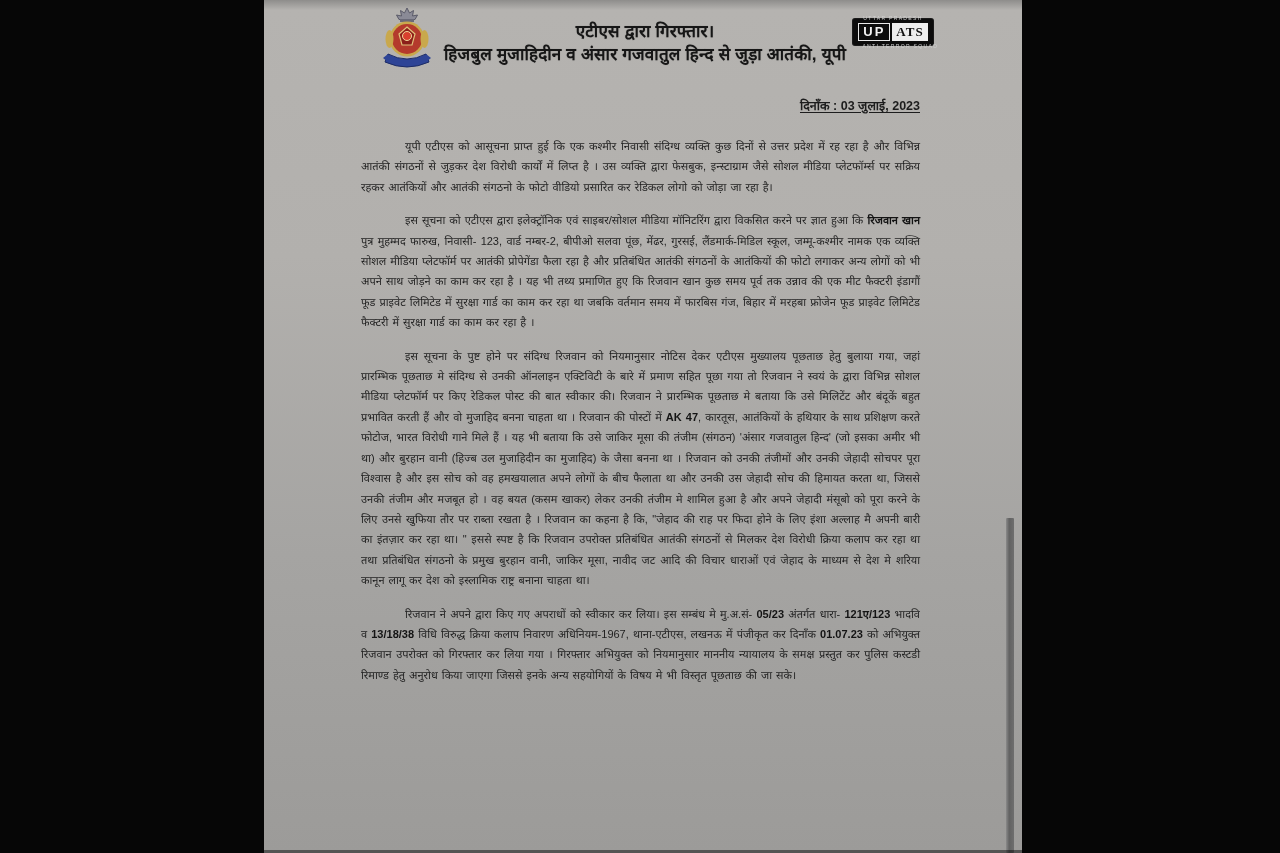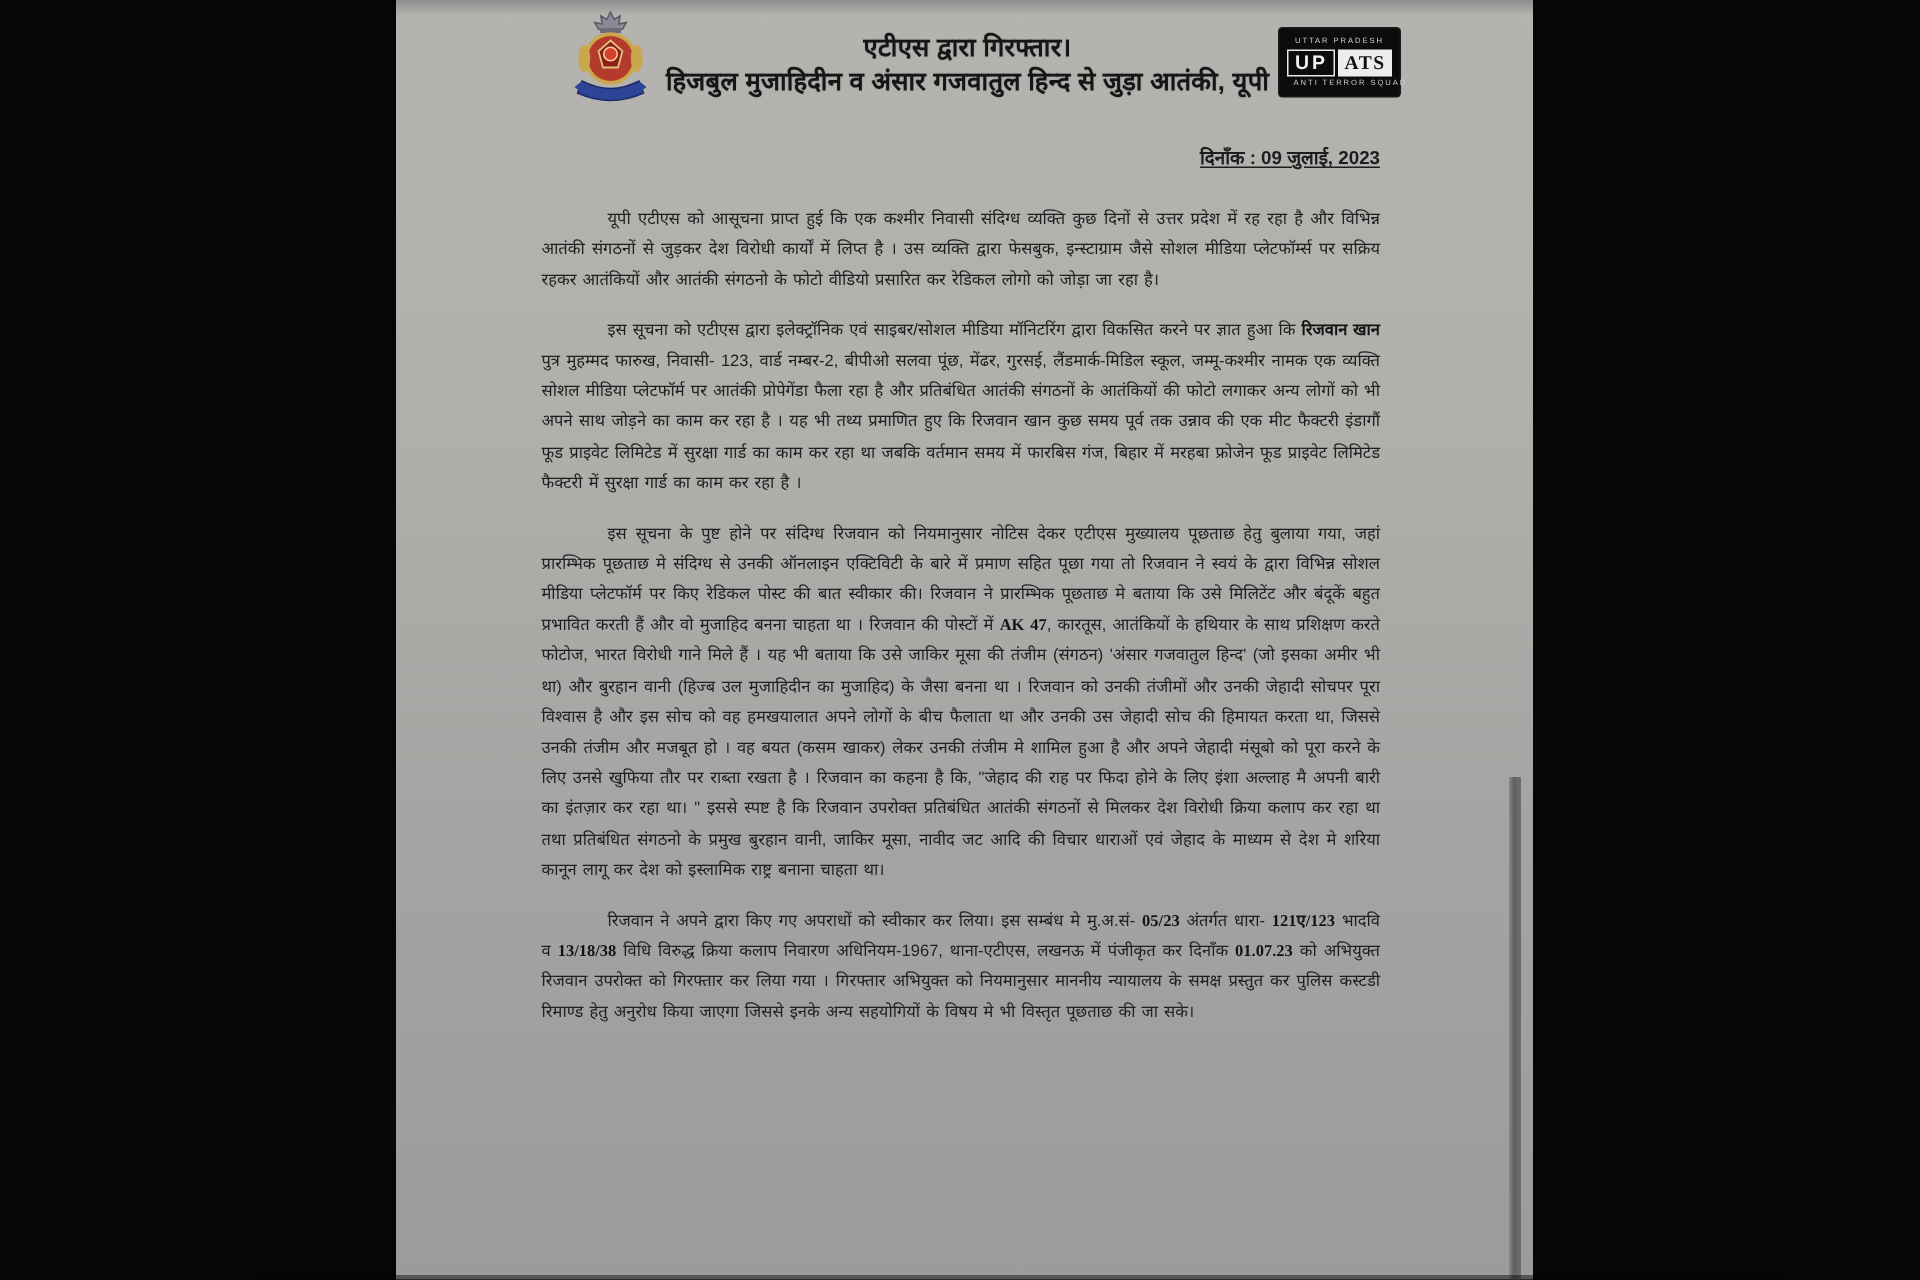--- a/index.html
+++ b/index.html
@@ -25,21 +25,21 @@
 
   
   .header { display:flex; align-items:flex-start; padding-top:6px; }
   .crest { width:62px; height:64px; margin-left:112px; flex:0 0 auto; }
   .title-wrap { flex:1 1 auto; text-align:center; padding-top:14px; }
   .title-line {
     font-weight:bold; font-size:17px; line-height:23px; color:#161616;
     letter-spacing:.2px; text-shadow:0 0 1px rgba(0,0,0,.25);
   }
   .ats-logo {
-    flex:0 0 auto; width:82px; height:47px; margin-right:88px; margin-top:12px;
+    flex:0 0 auto; width:82px; height:28px; margin-right:88px; margin-top:12px;
     background:#0c0c0c; border-radius:3px; display:flex; flex-direction:column;
     align-items:stretch; justify-content:center; padding:3px 5px;
     box-shadow:0 0 0 1px rgba(255,255,255,.06) inset;
   }
   .ats-tiny {
     color:#cfcfcf; font-size:6px; letter-spacing:1.5px; text-align:center;
     white-space:nowrap; transform:scale(.85); transform-origin:center;
   }
   .ats-mid { display:flex; justify-content:center; align-items:stretch; gap:2px; margin:2px 0; }
   .ats-up {
@@ -58,21 +58,21 @@
     text-decoration:underline; text-underline-offset:2px;
   }
 
   
   .body-text { margin:22px 102px 0 97px; }
   .para {
     font-size:11px; line-height:20.4px; text-align:justify;
     text-indent:44px; color:#1f1f1f; margin-bottom:13px;
     word-spacing:1px;
   }
-  .para b { font-weight:bold; color:#141414;font-family:Liberation Serif, serif; }
+  .para b { font-weight:bold; color:#141414; }
 
   
   .scroll-thumb {
     position:absolute; left:742px; top:518px; width:8px; height:335px;
     background:linear-gradient(90deg,#8a8a8a,#616161 40%,#6e6e6e);
     border-radius:1px;
   }
 
   
   svg { display:block; }
@@ -116,21 +116,21 @@
       <div class="ats-tiny">UTTAR PRADESH</div>
       <div class="ats-mid">
         <span class="ats-up">UP</span>
         <span class="ats-ats">ATS</span>
       </div>
       <div class="ats-tiny">ANTI TERROR SQUAD</div>
     </div>
   </div>
 
   <div class="date-row">
-    <span class="date">दिनाँक : 09 जुलाई, 2023</span>
+    <span class="date">दिनाँक : 03 जुलाई, 2023</span>
   </div>
 
   <div class="body-text">
     <p class="para"><span>यूपी एटीएस को आसूचना प्राप्त हुई कि एक कश्मीर निवासी संदिग्ध व्यक्ति कुछ दिनों से उत्तर प्रदेश में रह रहा है और विभिन्न आतंकी संगठनों से जुड़कर देश विरोधी कार्यों में लिप्त है । उस व्यक्ति द्वारा फेसबुक, इन्स्टाग्राम जैसे सोशल मीडिया प्लेटफॉर्म्स पर सक्रिय रहकर आतंकियों और आतंकी संगठनो के फोटो वीडियो प्रसारित कर रेडिकल लोगो को जोड़ा जा रहा है।</span></p>
     <p class="para"><span>इस सूचना को एटीएस द्वारा इलेक्ट्रॉनिक एवं साइबर/सोशल मीडिया मॉनिटरिंग द्वारा  विकसित करने पर ज्ञात हुआ कि </span><b>रिजवान खान</b><span> पुत्र मुहम्मद फारुख,  निवासी- 123, वार्ड नम्बर-2, बीपीओ सलवा पूंछ, मेंढर, गुरसई, लैंडमार्क-मिडिल स्कूल, जम्मू-कश्मीर नामक एक व्यक्ति सोशल मीडिया प्लेटफॉर्म पर आतंकी प्रोपेगेंडा फैला रहा है और प्रतिबंधित आतंकी संगठनों के आतंकियों की फोटो लगाकर अन्य लोगों को भी अपने साथ जोड़ने का काम कर रहा है । यह भी तथ्य प्रमाणित हुए कि रिजवान खान कुछ समय पूर्व तक उन्नाव की एक मीट फैक्टरी इंडागौं फूड प्राइवेट लिमिटेड में सुरक्षा गार्ड का काम कर रहा था जबकि वर्तमान समय में फारबिस गंज, बिहार में मरहबा फ्रोजेन फूड प्राइवेट लिमिटेड फैक्टरी में सुरक्षा गार्ड का काम कर रहा है ।</span></p>
     <p class="para"><span>इस सूचना के पुष्ट होने पर संदिग्ध रिजवान को नियमानुसार नोटिस देकर एटीएस मुख्यालय पूछताछ हेतु बुलाया गया, जहां प्रारम्भिक पूछताछ मे संदिग्ध से उनकी ऑनलाइन एक्टिविटी के बारे में प्रमाण सहित पूछा गया तो रिजवान ने स्वयं के द्वारा विभिन्न सोशल मीडिया प्लेटफॉर्म  पर किए रेडिकल पोस्ट की बात स्वीकार की। रिजवान ने प्रारम्भिक पूछताछ मे बताया कि उसे मिलिटेंट और बंदूकें बहुत प्रभावित करती हैं और वो मुजाहिद बनना चाहता था । रिजवान की पोस्टों में </span><b>AK 47</b><span>, कारतूस, आतंकियों के हथियार के साथ प्रशिक्षण करते फोटोज, भारत विरोधी गाने मिले हैं । यह भी बताया कि उसे जाकिर मूसा की तंजीम (संगठन) 'अंसार गजवातुल हिन्द' (जो इसका अमीर भी था) और बुरहान वानी (हिज्ब उल मुजाहिदीन का मुजाहिद) के जैसा बनना था । रिजवान को उनकी तंजीमों और उनकी जेहादी सोचपर पूरा विश्वास है और इस सोच को वह हमखयालात अपने लोगों के बीच फैलाता था और उनकी उस जेहादी सोच की हिमायत करता था, जिससे उनकी तंजीम और मजबूत हो । वह बयत (कसम खाकर) लेकर उनकी तंजीम मे शामिल हुआ है और अपने जेहादी मंसूबो को पूरा करने के  लिए उनसे खुफिया तौर पर राब्ता रखता है । रिजवान का कहना है कि, "जेहाद की राह पर फिदा होने के लिए इंशा अल्लाह मै अपनी बारी का इंतज़ार कर रहा था। " इससे स्पष्ट है कि रिजवान उपरोक्त प्रतिबंधित आतंकी संगठनों से मिलकर देश विरोधी क्रिया कलाप कर रहा था तथा प्रतिबंधित संगठनो के प्रमुख बुरहान वानी, जाकिर मूसा, नावीद जट आदि की विचार धाराओं एवं जेहाद के माध्यम से देश मे शरिया कानून लागू कर देश को इस्लामिक राष्ट्र बनाना चाहता था।</span></p>
     <p class="para"><span>रिजवान ने अपने द्वारा किए गए अपराधों को स्वीकार कर लिया। इस सम्बंध मे मु.अ.सं- </span><b>05/23</b><span> अंतर्गत धारा- </span><b>121ए/123</b><span> भादवि व </span><b>13/18/38</b><span> विधि विरुद्ध क्रिया कलाप निवारण अधिनियम-1967, थाना-एटीएस, लखनऊ में पंजीकृत कर दिनाँक </span><b>01.07.23</b><span> को अभियुक्त रिजवान उपरोक्त को गिरफ्तार कर लिया गया । गिरफ्तार अभियुक्त को नियमानुसार माननीय न्यायालय के समक्ष प्रस्तुत कर पुलिस कस्टडी रिमाण्ड हेतु अनुरोध किया जाएगा जिससे इनके अन्य सहयोगियों के विषय मे भी विस्तृत पूछताछ की जा सके।</span></p>
   </div>
 
   <div class="scroll-thumb"></div>

